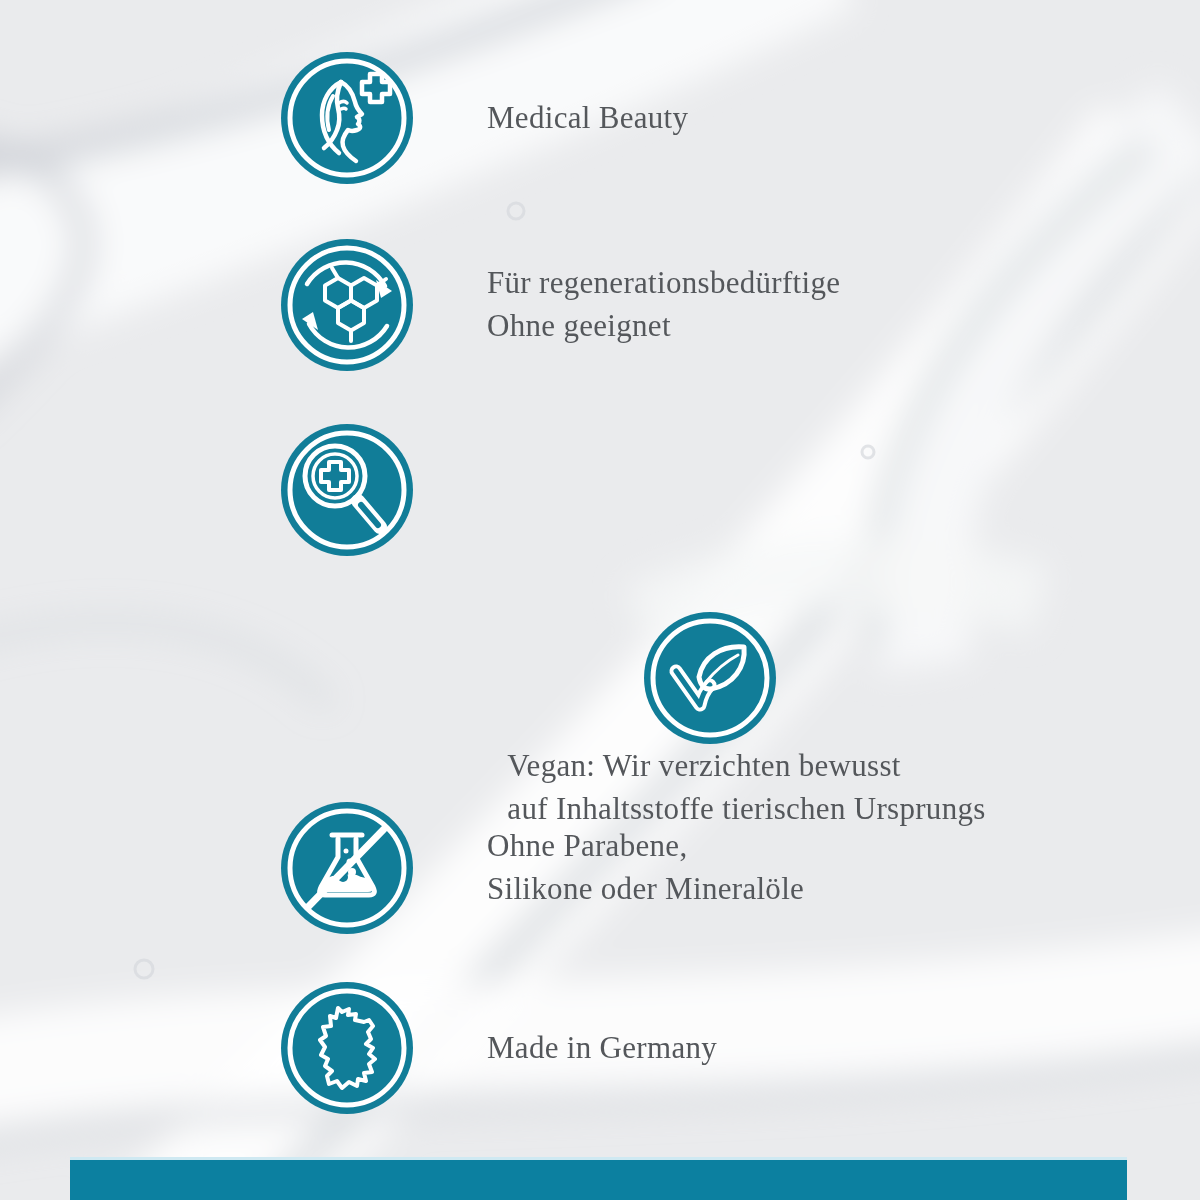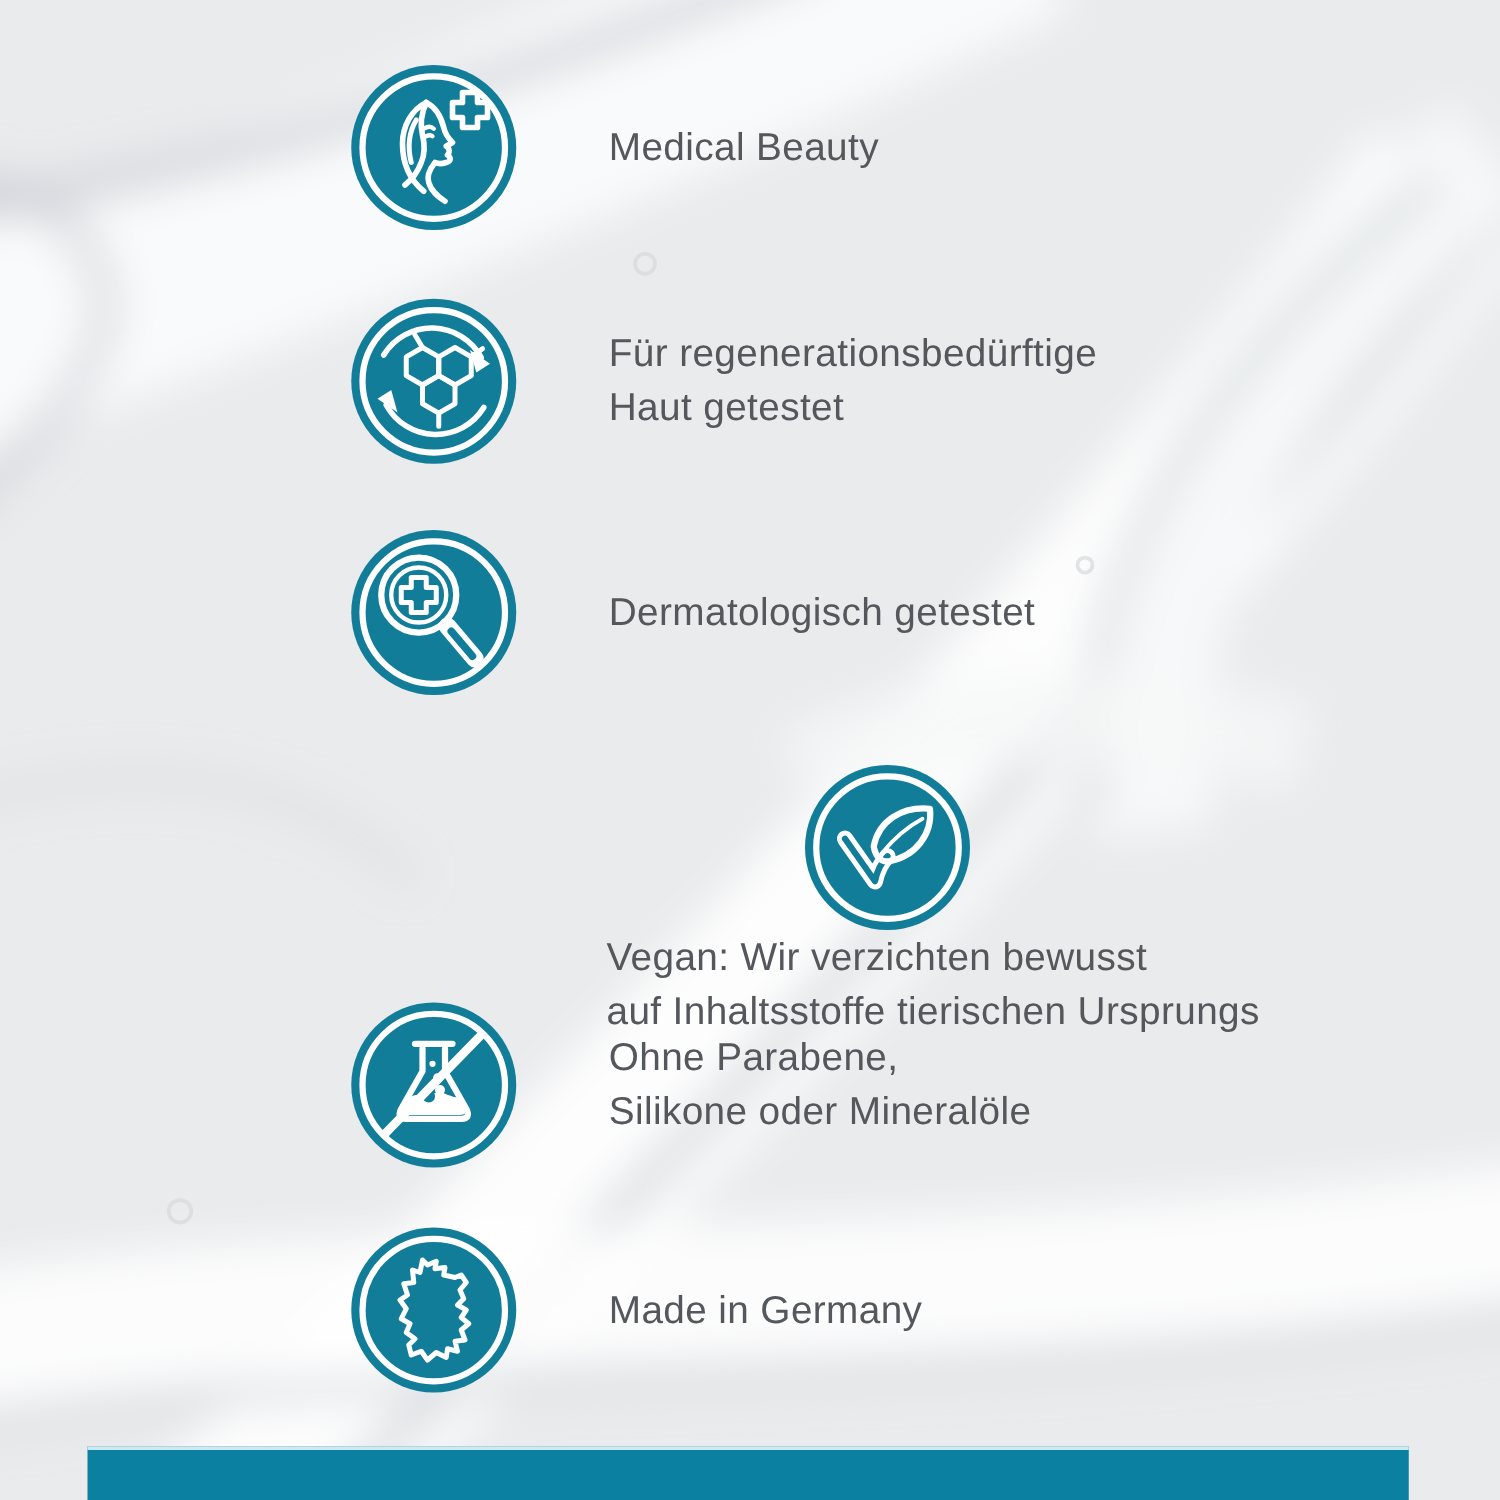--- a/index.html
+++ b/index.html
@@ -1,17 +1,17 @@
 <!DOCTYPE html>
 <html><head>
 <meta charset="utf-8">
 <style>
   html,body{margin:0;padding:0;}
   body{font-family:"Liberation Sans", sans-serif; background:#dfe1e4;}
-  .canvas{position:relative;width:1200px;height:1200px;overflow:hidden;background:#86efac;}
+  .canvas{position:relative;width:1200px;height:1200px;overflow:hidden;background:#86efac;font-family:Liberation Serif, serif;}
   .bg{position:absolute;inset:0;z-index:0;}
   .content{position:absolute;inset:0;z-index:2;}
   .feature-row{position:absolute;left:280px;display:flex;align-items:center;height:134px;width:860px;}
   .feature-icon{width:134px;height:134px;flex:0 0 134px;display:block;}
   .feature-label{margin:0 0 0 73px;font-size:31px;line-height:1.38;color:#54575b;
                  letter-spacing:.3px;white-space:pre-line;font-weight:400;}
   .row-1{top:51px;}  .row-2{top:238px;} .row-3{top:423px;}
   .row-4{top:611px;flex-direction:column;} .row-5{top:801px;} .row-6{top:981px;}
   .footer-bar{position:absolute;left:70px;top:1157px;width:1057px;height:43px;
               background:#0c80a0;border-top:3px solid #cfe9f2;z-index:3;}
@@ -73,34 +73,33 @@
         <path class="ic-stroke" stroke-width="4" d="M58,40 L71,47.5 L71,62.5 L58,70 L45,62.5 L45,47.5 Z"></path>
         <path class="ic-stroke" stroke-width="4" d="M71,47.5 L84,40 L97,47.5 L97,62.5 L84,70 L71,62.5 Z"></path>
         <path class="ic-stroke" stroke-width="4" d="M58,70 L71,62.5 L84,70 L84,85 L71,92.5 L58,85 Z"></path>
         <path class="ic-stroke" stroke-width="4" d="M58,40 L52,30 M97,47.5 L106,41 M71,92.5 L71,103"></path>
         <path class="ic-stroke" stroke-width="4.5" d="M27,46 A45,45 0 0 1 105,48"></path>
         <polygon fill="#fff" points="112,53 96,42 101,60"></polygon>
         <path class="ic-stroke" stroke-width="4.5" d="M107,88 A45,45 0 0 1 29,86"></path>
         <polygon fill="#fff" points="22,81 38,92 33,74"></polygon>
       </svg>
       <p class="feature-label">Für regenerationsbedürftige
-Haut getestet</p>
+Ohne geeignet</p>
     </div>
 
     <div class="feature-row row-3">
       <svg class="feature-icon" viewBox="0 0 134 134">
         <circle cx="67" cy="67" r="66" fill="#117d98"></circle>
         <circle cx="67" cy="67" r="57" class="ic-stroke" stroke-width="5"></circle>
         <circle cx="55" cy="53" r="30" class="ic-stroke" stroke-width="5"></circle>
         <circle cx="55" cy="53" r="22" class="ic-stroke" stroke-width="3.5"></circle>
         <path class="ic-stroke" stroke-width="4" d="M49,39 L61,39 L61,47 L69,47 L69,59 L61,59 L61,67 L49,67 L49,59 L41,59 L41,47 L49,47 Z"></path>
         <line x1="78" y1="78" x2="100" y2="104" stroke="#fff" stroke-width="14" stroke-linecap="round"></line>
         <line x1="81" y1="82" x2="98" y2="102" stroke="#117d98" stroke-width="6" stroke-linecap="round"></line>
       </svg>
-      <p class="feature-label">Dermatologisch getestet</p>
     </div>
 
     <div class="feature-row row-4">
       <svg class="feature-icon" viewBox="0 0 134 134">
         <circle cx="67" cy="67" r="66" fill="#117d98"></circle>
         <circle cx="67" cy="67" r="57" class="ic-stroke" stroke-width="5"></circle>
         <path d="M33,60 L57,94 C59,84 62,79 67,74" fill="none" stroke="#fff" stroke-width="13" stroke-linecap="round" stroke-linejoin="round"></path>
         <path d="M33,60 L57,94 C59,84 62,79 67,74" fill="none" stroke="#117d98" stroke-width="5" stroke-linecap="round" stroke-linejoin="round"></path>
         <path class="ic-stroke" stroke-width="5" d="M56,66 C60,46 78,34 101,36 C103,56 90,74 68,78 C61,79 57,73 56,66 Z"></path>
         <path class="ic-stroke" stroke-width="3" d="M63,71 C72,60 82,51 95,44"></path>

